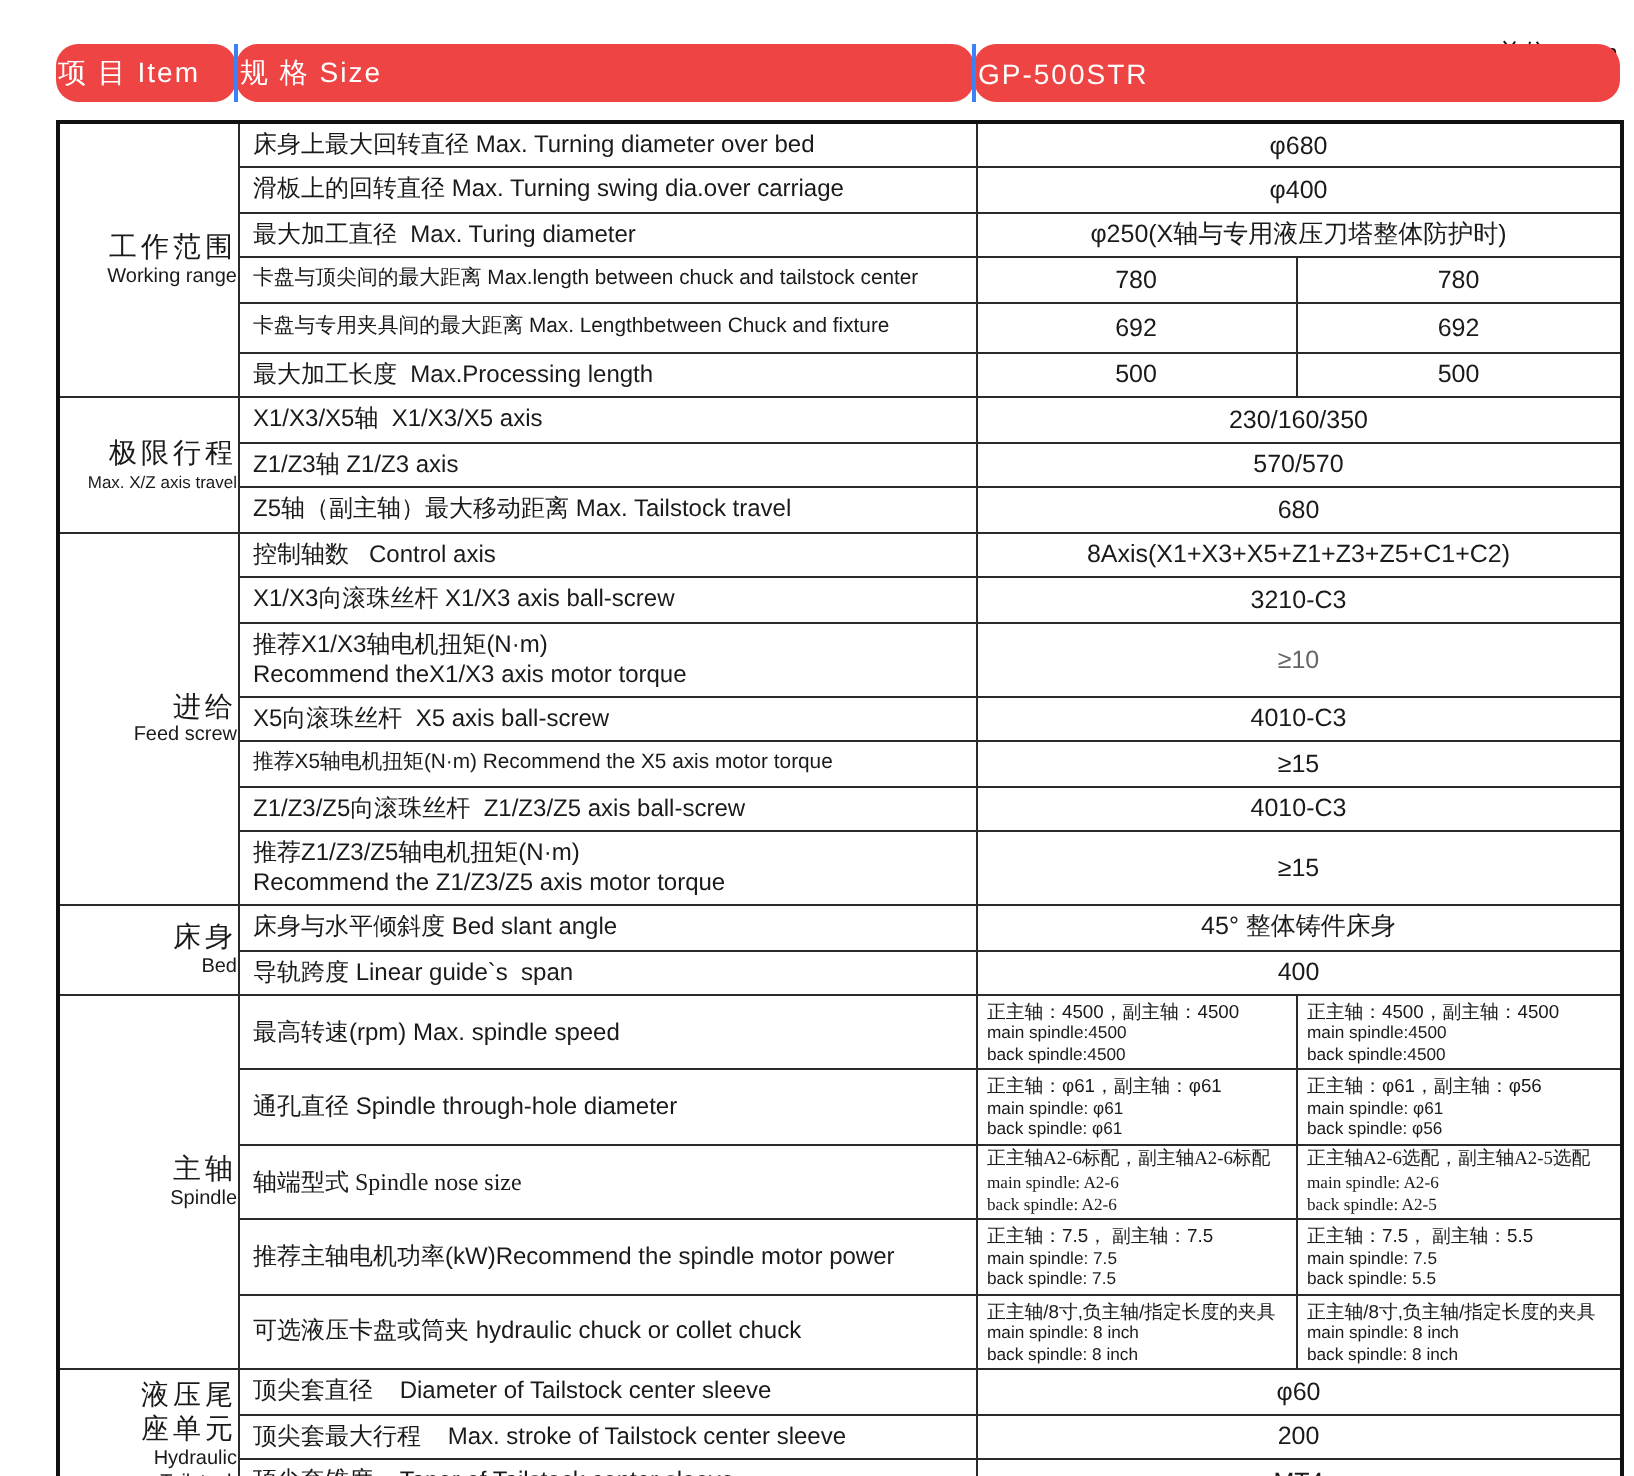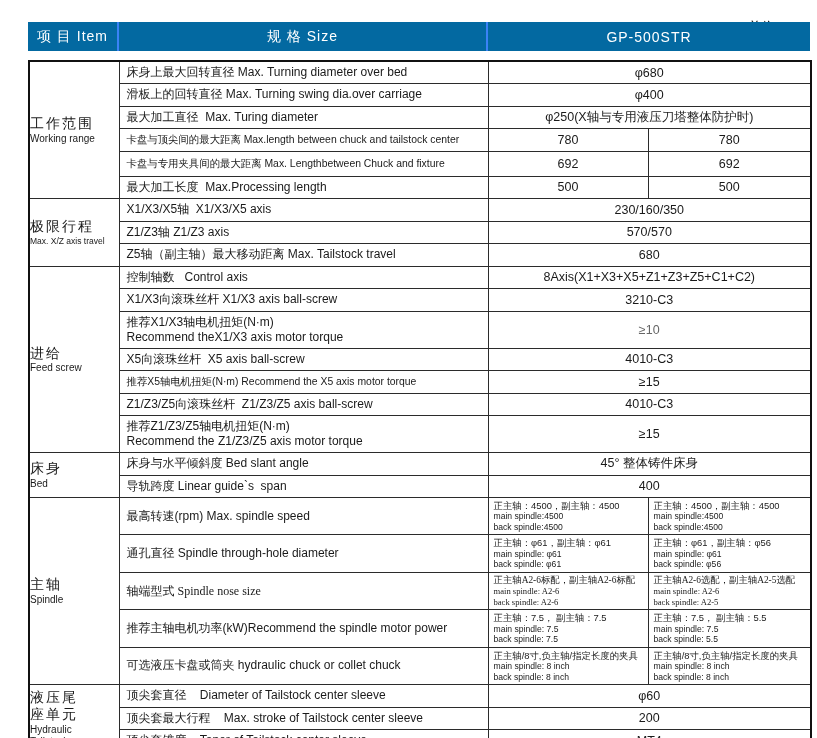--- a/index.html
+++ b/index.html
@@ -20,36 +20,36 @@
   .tbl-wrap { position: absolute; top: 22px; left: 28px; width: 782px; }
 
   table { border-collapse: collapse; table-layout: fixed; width: 782px; }
   col.c1 { width: 90px; }
   col.c2 { width: 369px; }
   col.c3 { width: 160px; }
   col.c4 { width: 163px; }
 
   
   .header-table td {
-    background: #0369a1; color: #ffffff;
-    height: 27px; text-align: center; vertical-align: middle;
-    font-size: 14px; letter-spacing: 1px;
+    background: #ef4444; color: #ffffff;
+    height: 27px; text-align: left; vertical-align: middle;
+    font-size: 14px; letter-spacing: 1px; border-radius: 11px;
   }
   .header-table td + td { border-left: 2px solid #3b82f6; }
 
   
   .body-table { margin-top: 0; border: 2px solid #111111; }
   .body-table td {
     border: 1px solid #2b2b2b;
     vertical-align: middle;
     padding: 0;
     overflow: hidden;
   }
 
-  td.section { text-align: left; margin-top: 20px; }
+  td.section { text-align: right; margin-top: 20px; }
   td.section .zh { font-size: 14px; letter-spacing: 2px; line-height: 1.25; }
   td.section .en { font-size: 10px; letter-spacing: 0; line-height: 1.2; }
   td.section .en.sm { font-size: 8.5px; }
 
   td.spec { padding: 1px 4px 1px 7px; }
   td.spec div { font-size: 12px; line-height: 1.25; white-space: pre; }
   td.spec.sm div { font-size: 10.4px; }
 
   td.val { text-align: center; font-size: 12.5px; }
   td.val.muted { color: #666666; }

